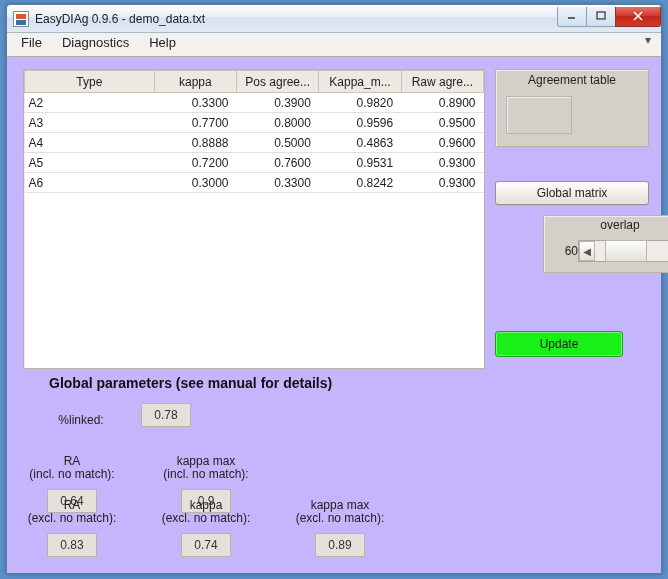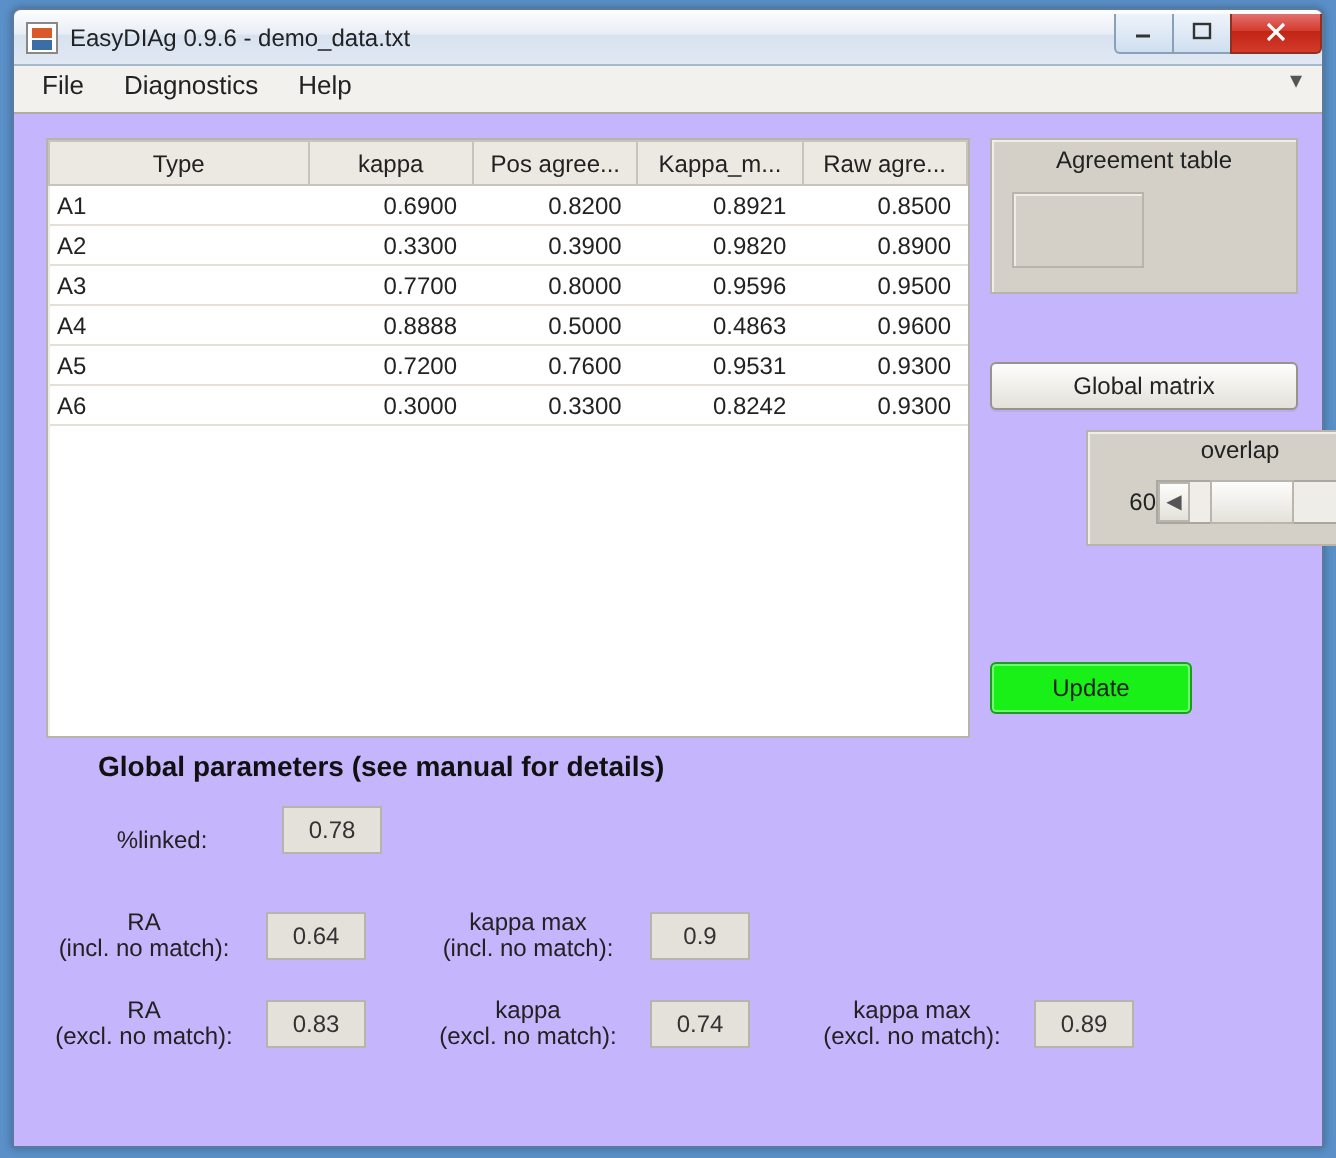--- a/index.html
+++ b/index.html
@@ -204,21 +204,21 @@
     font-size:10px;color:#555;
   }
   .slider-track { flex:1; position:relative; }
   .slider-thumb {
     position:absolute; left:10px; top:-1px;
     width:42px; height:22px;
     border:1px solid #bab6ae;
     background: linear-gradient(to bottom,#fdfdfc,#e4e1da);
   }
   .btn.update {
-    left: 488px; top: 274px; width: 101px; height: 26px;
+    left: 488px; top: 274px; width: 128px; height: 26px;
     background: #18f018;
     border: 1px solid #18a018;
     box-shadow: inset 0 0 0 1px rgba(255,255,255,0.4);
   }
   .section-title {
     position:absolute;
     left: 42px; top: 318px;
     font-size: 14px;
     font-weight: bold;
     color: #111;
@@ -241,21 +241,21 @@
     border: 1px solid #b8b4ac;
     background: #e4e1da;
     display:flex;align-items:center;justify-content:center;
     font-size:12px;
     color:#333;
   }
   .row-linked { left: 24px; top: 346px; }
   .row-linked .param-label { width: 100px; }
   .row1 { left: 12px; top: 398px; }
   .row2 { left: 12px; top: 442px; }
-  .param-group { display:flex; align-items:center; gap:8px; margin-right: 18px; }
+  .param-group { display:flex; align-items:center; gap:8px; margin-right: 18px; flex-direction: column; }
 </style>
 </head>
 <body>
 
 <div class="window">
 
   <div class="titlebar">
     <span class="app-icon"></span>
     <span class="title-text">EasyDIAg 0.9.6 - demo_data.txt</span>
     <div class="win-controls">
@@ -299,27 +299,20 @@
         <thead>
           <tr>
             <th>Type</th>
             <th>kappa</th>
             <th>Pos agree...</th>
             <th>Kappa_m...</th>
             <th>Raw agre...</th>
           </tr>
         </thead>
         <tbody id="tbody">
-            <tr>
-              <td class="type">A1</td>
-              <td class="num">0.6900</td>
-              <td class="num">0.8200</td>
-              <td class="num">0.8921</td>
-              <td class="num">0.8500</td>
-            </tr>
             <tr>
               <td class="type">A2</td>
               <td class="num">0.3300</td>
               <td class="num">0.3900</td>
               <td class="num">0.9820</td>
               <td class="num">0.8900</td>
             </tr>
             <tr>
               <td class="type">A3</td>
               <td class="num">0.7700</td>

